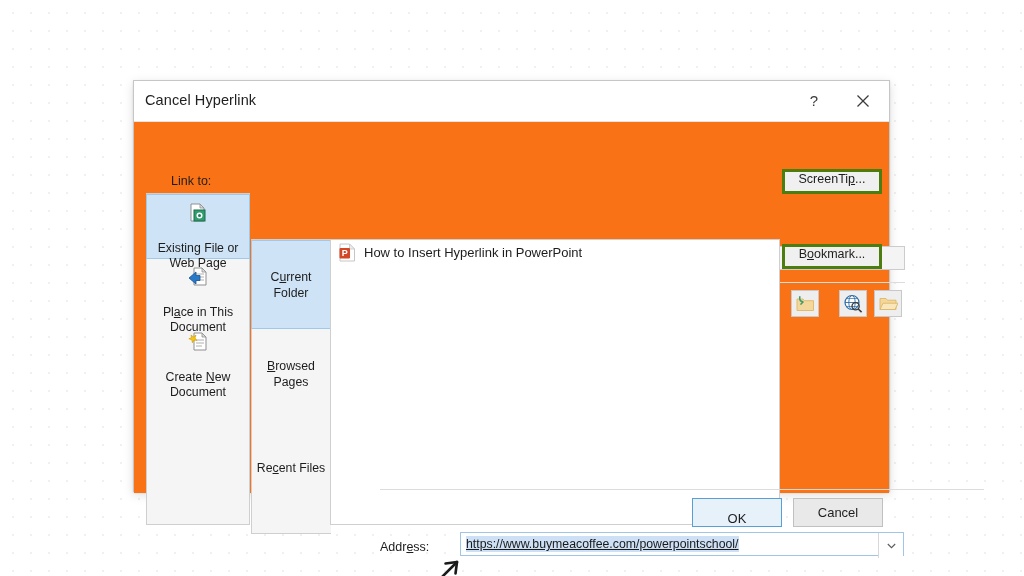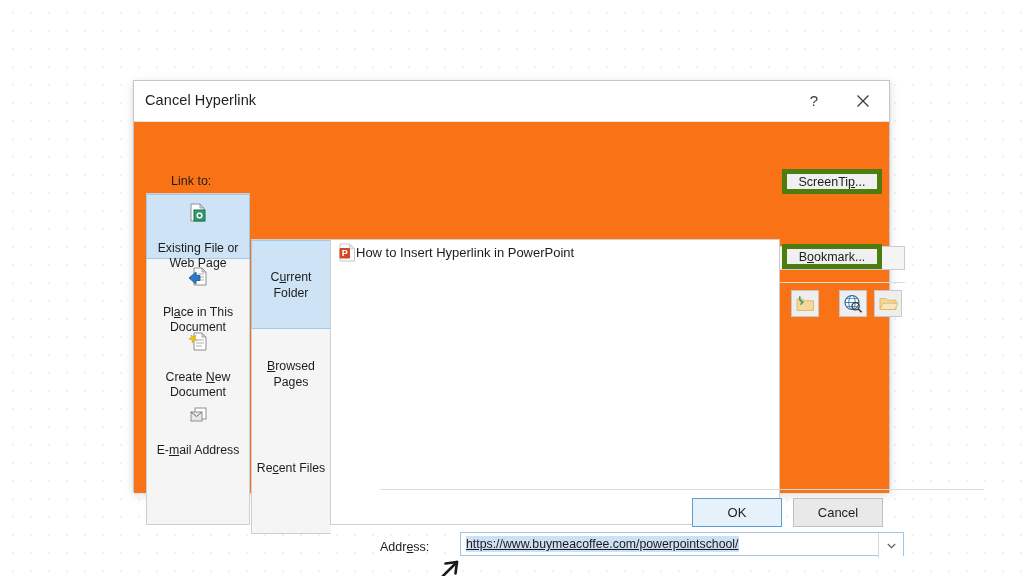--- a/index.html
+++ b/index.html
@@ -158,25 +158,25 @@
   #sep-top { left: 246px; top: 160px; width: 525px; }
   #sep-bottom { left: 246px; top: 367px; width: 604px; }
 
   
   .side-btn {
     position: absolute;
     box-sizing: border-box;
     width: 100px;
     height: 25px;
     background: #f0f0f0;
-    border: 5px solid #4d7c0f;
+    border: 3px solid #4d7c0f;
     font-size: 12.5px;
     color: #1d1d1d;
     display: flex;
-    align-items: flex-end;
+    align-items: flex-start;
     justify-content: center;
     cursor: pointer;
   }
   .side-btn u { text-decoration: underline; }
   #screentip-btn { left: 648px; top: 47px; }
   #bookmark-btn  { left: 648px; top: 122px; }
 
   
   #lookin-label { left: 246px; top: 176px; }
   #lookin-combo {
@@ -260,21 +260,21 @@
   }
   .file-row {
     display: flex;
     align-items: center;
     height: 24px;
     padding-left: 8px;
     font-size: 13px;
     color: #1d1d1d;
     cursor: pointer;
   }
-  .file-row .fname { }
+  .file-row .fname { margin-left: 8px; }
 
   
   #address-label { left: 246px; top: 418px; }
   #address-box {
     position: absolute;
     left: 326px; top: 410px;
     width: 444px; height: 24px;
     box-sizing: border-box;
     background: #ffffff;
     border: 1px solid #9fc6e7;
@@ -306,20 +306,21 @@
     color: #1d1d1d;
     display: flex;
     align-items: center;
     justify-content: center;
     cursor: pointer;
   }
   #ok-btn {
     left: 558px; top: 376px;
     background: #e7f1fa;
     border: 1px solid #5a9fd4;
+    align-items: flex-end;
   }
   #cancel-btn {
     left: 659px; top: 376px;
     background: #e9e9e9;
     border: 1px solid #c0c0c0;
   }
 </style>
 </head>
 <body>
 
@@ -389,32 +390,20 @@
             <line x1="9" y1="16" x2="15" y2="16" stroke="#b0b0b0" stroke-width="1"></line>
             <path d="M4 5 l2.5 2 l2.5 -2 l-1 3 l2 2.5 l-3 -0.4 l-1.6 2.7 l-0.6 -3 l-3 -1 l2.7 -1.2 z" fill="#f5c518" stroke="#d09b00" stroke-width="0.6"></path>
           </svg>
         </div>
         <span class="li-label">
           <span>Create <u>N</u>ew</span><br>
           <span>Document</span>
         </span>
       </div>
 
-      <div class="linkto-item" style="top:203px;height:50px;">
-        <div class="li-icon">
-          <svg width="23" height="23" viewBox="0 0 23 23">
-            <rect x="8" y="5" width="11" height="11" fill="#ffffff" stroke="#8f8f8f" stroke-width="1"></rect>
-            <rect x="4" y="9" width="11" height="9" fill="#e8e8e8" stroke="#8f8f8f" stroke-width="1"></rect>
-            <path d="M4 9 l5.5 4.5 l5.5 -4.5" fill="none" stroke="#6f6f6f" stroke-width="1"></path>
-          </svg>
-        </div>
-        <span class="li-label">
-          <span>E-<u>m</u>ail Address</span>
-        </span>
-      </div>
     </div>
 
     <div class="field-label" id="ttd-label">
       <u>T</u>ext to display:
     </div>
     <div class="textbox" id="ttd-box">
       <span class="placeholder">&lt;&lt;Selection in Document&gt;&gt;</span>
     </div>
 
     <div class="sep" id="sep-top"></div>

